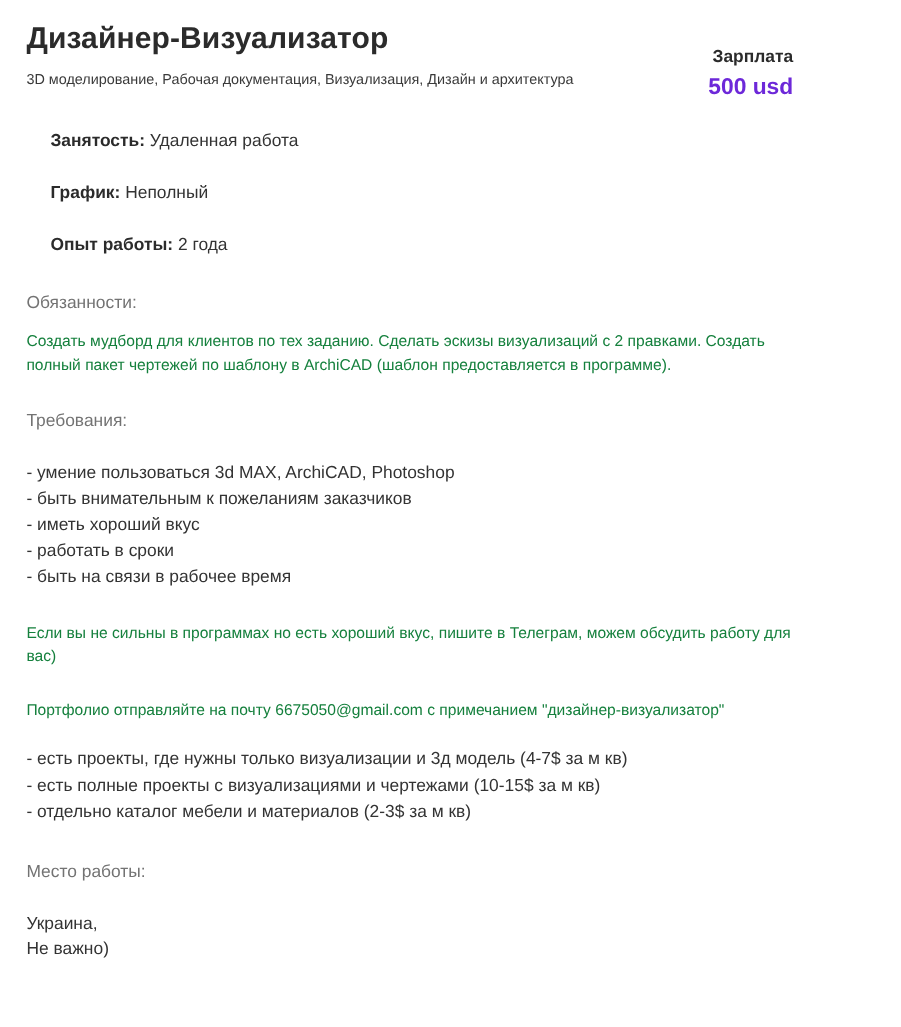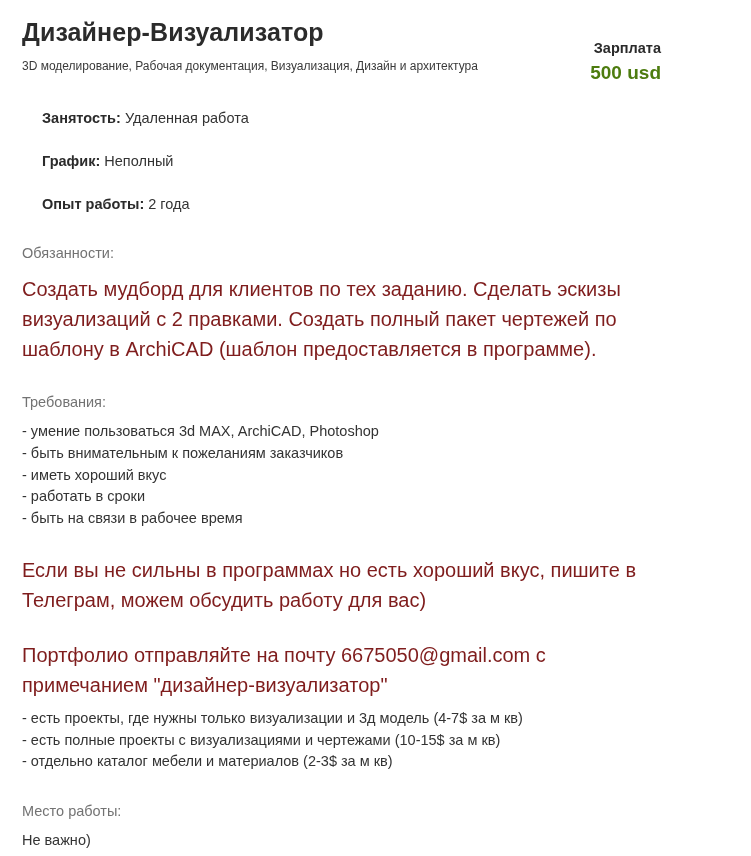--- a/index.html
+++ b/index.html
@@ -53,21 +53,21 @@
   }
   .salary-label {
     font-size: 14.5px;
     font-weight: bold;
     color: #2b2b2b;
     line-height: 1.4;
   }
   .salary-value {
     font-size: 19px;
     font-weight: bold;
-    color: #4d7c0f;
+    color: #6d28d9;
     line-height: 1.35;
     margin-top: 2px;
   }
   .field-line {
     font-size: 14.5px;
     color: #333333;
     margin-top: 22px;
     line-height: 1.45;
   }
   .field-line .lbl {
@@ -76,28 +76,28 @@
     margin-left: 20px;
   }
   .section-head {
     font-size: 14.5px;
     font-weight: normal;
     color: #737373;
     margin-top: 28px;
     line-height: 1.45;
   }
   .para {
-    font-size: 20px;
-    color: #7f1d1d;
+    font-size: 13px;
+    color: #15803d;
     line-height: 1.5;
     margin-top: 10px;
     max-width: 640px;
   }
   .list {
-    margin-top: 8px;
+    margin-top: 22px;
   }
   .list .li {
     font-size: 14.5px;
     color: #333333;
     line-height: 1.5;
   }
   .gap-para {
     margin-top: 25px;
   }
 </style>
@@ -149,16 +149,17 @@
   <div class="para gap-para">Портфолио отправляйте на почту 6675050@gmail.com с примечанием "дизайнер-визуализатор"</div>
 
   <div class="list">
     <div class="li">- есть проекты, где нужны только визуализации и 3д модель (4-7$ за м кв)</div>
     <div class="li">- есть полные проекты с визуализациями и чертежами (10-15$ за м кв)</div>
     <div class="li">- отдельно каталог мебели и материалов (2-3$ за м кв)</div>
   </div>
 
   <div class="section-head">Место работы:</div>
   <div class="list">
+    <div class="li">Украина,</div>
     <div class="li">Не важно)</div>
   </div>
 
 </div>
 
 </body></html>

